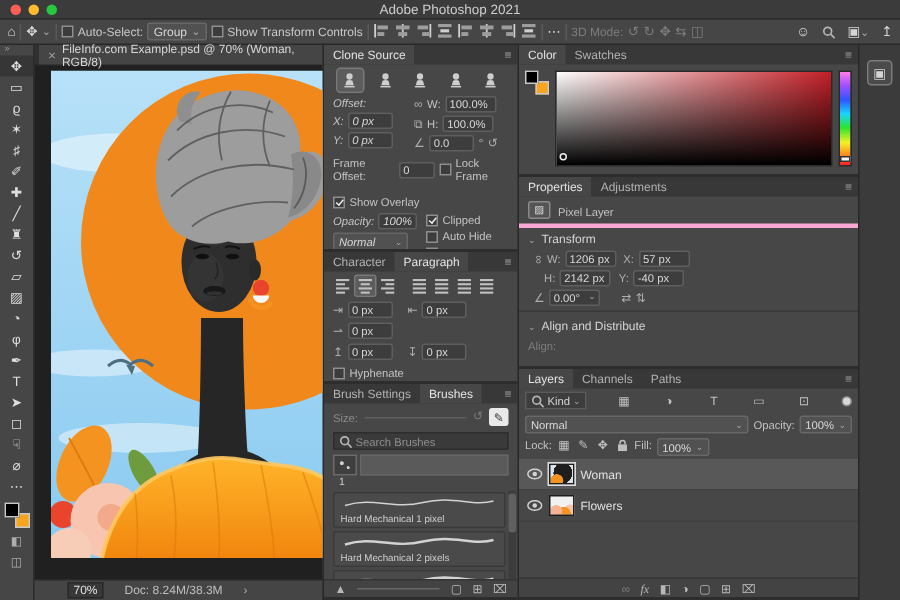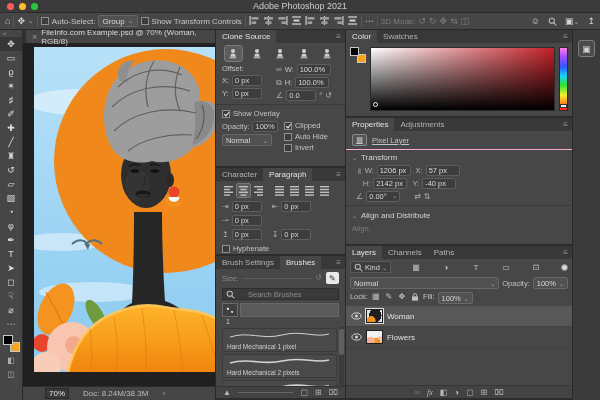--- a/index.html
+++ b/index.html
@@ -79,39 +79,39 @@
   .w26{width:26px}.w30{width:30px}.w34{width:34px}
   .icn { color:#adadad; font-size:8px; line-height:1; }
   .divider { height:1px; background:#393939; margin:2px 0; }
   .chev { font-size:6px; color:#aaa; margin-left:auto; }
 
   
   .cs-btns { display:flex; justify-content:space-between; padding:3px 9px 2px 9px; }
   .cs-btn { width:17px; height:15px; display:flex; align-items:center; justify-content:center; border-radius:2px; }
   .cs-btn.active { background:#5c5c5c; outline:1px solid #7a7a7a; }
   .cs-cols { display:flex; padding:1px 6px; gap:6px; }
-  .cs-left { width:48px; display:flex; flex-direction:column; gap:2px; }
+  .cs-left { width:48px; display:flex; flex-direction:column; gap:2px;font-style:italic; }
   .cs-right { flex:1; display:flex; flex-direction:column; gap:2px; }
 
   
   .pa-btns { display:flex; gap:2px; padding:3px 6px 2px 6px; }
   .pa-btn { width:13px; height:13px; display:flex; align-items:center; justify-content:center; border-radius:1px; }
   .pa-btn.active { background:#5c5c5c; outline:1px solid #7a7a7a; }
   .pa-gap { width:4px; }
   .pa-grid { display:flex; flex-direction:column; gap:3px; padding:2px 6px; }
   .pa-grid .cols { display:flex; gap:10px; }
 
   
   .size-row { display:flex; align-items:center; gap:4px; padding:3px 6px; color:#8a8a8a; }
   .size-track { flex:1; height:1px; background:#5e5e5e; }
   .stroke-tgl { width:13px; height:12px; background:#e9e9e9; border-radius:2px; color:#333;
     font-size:8px; display:flex; align-items:center; justify-content:center; }
   .search-row { display:flex; align-items:center; gap:3px; padding:1px 6px 2px 6px; }
   .search-fld { flex:1; background:#3a3a3a; border:1px solid #2d2d2d; height:12px; color:#8e8e8e;
-    display:flex; align-items:center; gap:13px; padding:0 3px; }
+    display:flex; align-items:center; gap:2px; padding:0 3px; }
   .group-row { padding:1px 6px 2px 6px; }
   .group-strip { display:flex; gap:2px; align-items:stretch; }
   .group-tile { width:16px; height:14px; background:#3f3f3f; border:1px solid #6b6b6b;
     background-image:radial-gradient(circle at 35% 40%, #cfcfcf 0 1px, transparent 1.6px),
                      radial-gradient(circle at 65% 65%, #cfcfcf 0 .8px, transparent 1.2px); }
   .group-bar { flex:1; background:#5a5a5a; border:1px solid #666; }
   .group-label { font-size:7px; color:#cfcfcf; margin:1px 0 0 4px; }
   .brush-list { flex:1; padding:1px 8px 0 6px; display:flex; flex-direction:column; gap:2px; position:relative; overflow:hidden;}
   .brush-item { flex:0 0 22px; background:#4a4a4a; border:1px solid #3a3a3a; border-radius:2px; padding:1px 4px; }
   .brush-name { font-size:6.5px; color:#cfcfcf; }
@@ -125,21 +125,21 @@
   .cp-body { display:flex; gap:4px; padding:4px 4px 0 4px; }
   .cp-swatches { position:relative; width:16px; height:16px; flex:0 0 16px; }
   .cp-grad { flex:1; height:64px; position:relative; border:1px solid #2b2b2b;
     background:linear-gradient(to bottom, rgba(0,0,0,0), #000 100%), linear-gradient(to right, #fff, #c32027); }
   .cp-pick { position:absolute; left:2px; bottom:3px; width:5px; height:5px; border:1px solid #eee; border-radius:50%; }
   .cp-hue { flex:0 0 9px; height:64px; position:relative; border:1px solid #2b2b2b;
     background:linear-gradient(to bottom,#ff7de9 0%,#a44fff 14%,#2f55ff 30%,#19d4ff 45%,#2fe32f 60%,#f2f22a 76%,#ff8a1e 89%,#ff1e1e 100%); }
   .cp-hmark { position:absolute; left:0; bottom:2px; width:7px; height:4px; background:#f5f5f5; border:1px solid #333; }
 
   
-  .pl-row { display:flex; align-items:center; gap:5px; padding:3px 6px 3px 6px; border-bottom:1px solid #f9a8d4;text-decoration:underline; }
+  .pl-row { display:flex; align-items:flex-end; gap:5px; padding:3px 6px 3px 6px; border-bottom:3px solid #f9a8d4; }
   .pl-ico { width:15px; height:12px; border:1px solid #8a8a8a; border-radius:2px; background:#555;
     color:#ddd; font-size:7px; display:flex; align-items:center; justify-content:center; }
   .sec-hdr { display:flex; align-items:center; gap:4px; padding:3px 6px 2px 6px; color:#d4d4d4; font-size:8px; }
   .tf-row { display:flex; align-items:center; gap:3px; padding:1px 6px 1px 10px; }
   .tf-lbl { width:9px; text-align:right; color:#b0b0b0; }
   .rot90 { display:inline-block; transform:rotate(90deg); }
 
   
   .ly-filter { display:flex; align-items:center; gap:20px; padding:2px 4px; }
   .kind-dd { display:flex; align-items:center; gap:2px; background:#3d3d3d; border:1px solid #5a5a5a;
@@ -550,20 +550,26 @@
                 <span class="fld w34">100.0%</span>
               </div>
             <div class="row">
                 <span class="icn">∠</span>
                 <span class="fld w30">0.0</span>
                 <span>°</span>
                 <span class="icn">↺</span>
               </div>
           </div>
         </div>
+        <div class="row pad">
+          <span>Frame Offset:</span>
+          <span class="fld w26">0</span>
+          <span class="cb"></span>
+          <span>Lock Frame</span>
+        </div>
         <div class="divider"></div>
         <div class="row pad">
           <span class="cb checked"></span>
           <span>Show Overlay</span>
         </div>
         <div class="cs-cols">
           <div class="cs-left" style="width:56px">
             <div class="row">
                 <span>Opacity:</span>
                 <span class="fld w26">100%</span>

